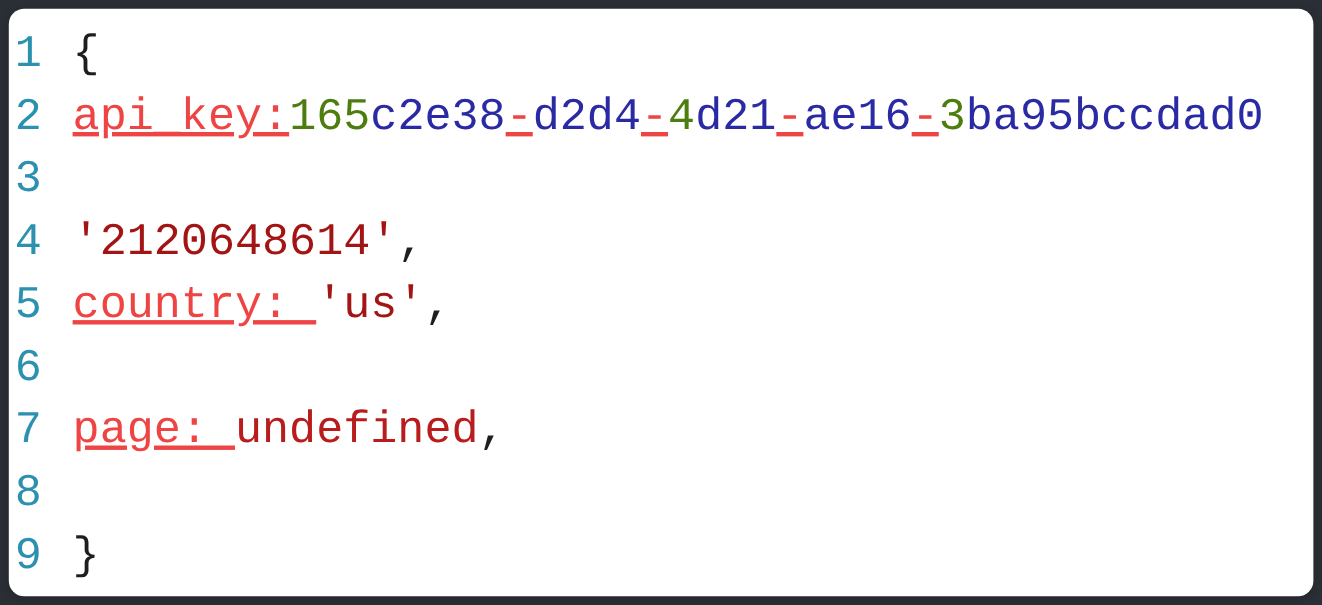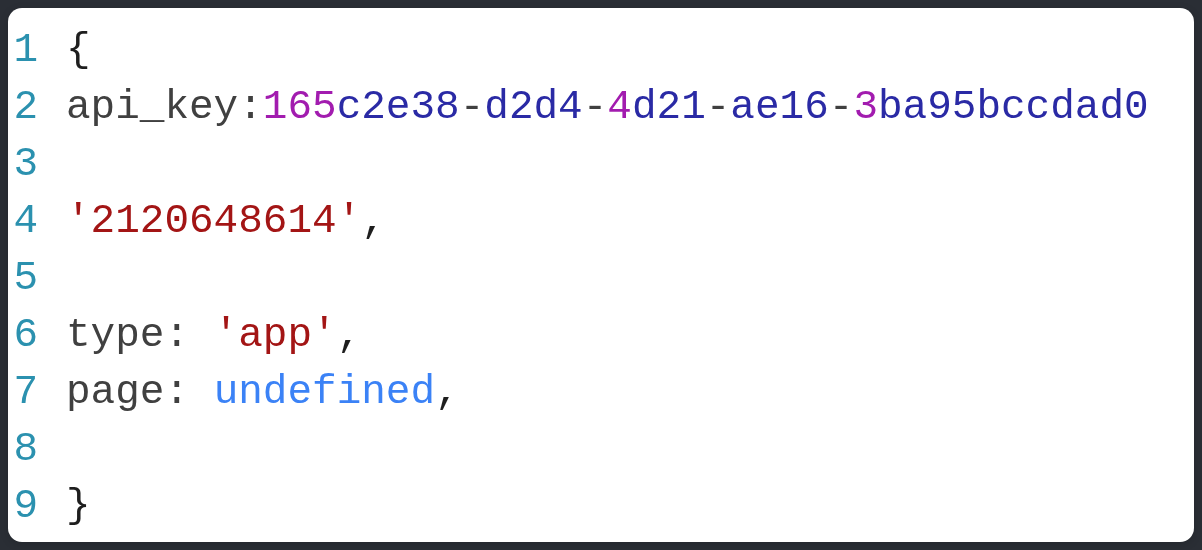--- a/index.html
+++ b/index.html
@@ -38,23 +38,23 @@
       text-align: right;
       padding-right: 28px;
       color: #2b91af;
       user-select: none;
       flex-shrink: 0;
     }
     .code-content {
       display: inline;
       color: #1e1e1e;
     }
-    .t-default { color: #404040; }
-    .t-number { color: #a21caf; }
-    .t-keyword { color: #3b82f6; }
+    .t-default { color: #ef4444; text-decoration: underline; }
+    .t-number { color: #4d7c0f; }
+    .t-keyword { color: #b91c1c; }
     .t-string { color: #a31515; }
     .t-punct { color: #1e1e1e; }
     .t-hex { color: #2a2aa5; margin-top: 43px; }
   </style>
 </head>
 <body>
 
 <div class="code-panel">
   <div class="code-line">
     <span class="line-number">1</span>
@@ -66,24 +66,24 @@
   </div>
   <div class="code-line">
     <span class="line-number">3</span>
   </div>
   <div class="code-line">
     <span class="line-number">4</span>
     <span class="code-content"><span class="t-string">'2120648614'</span><span class="t-punct">,</span></span>
   </div>
   <div class="code-line">
     <span class="line-number">5</span>
+    <span class="code-content"><span class="t-default">country: </span><span class="t-string">'us'</span><span class="t-punct">,</span></span>
   </div>
   <div class="code-line">
     <span class="line-number">6</span>
-    <span class="code-content"><span class="t-default">type: </span><span class="t-string">'app'</span><span class="t-punct">,</span></span>
   </div>
   <div class="code-line">
     <span class="line-number">7</span>
     <span class="code-content"><span class="t-default">page: </span><span class="t-keyword">undefined</span><span class="t-punct">,</span></span>
   </div>
   <div class="code-line">
     <span class="line-number">8</span>
   </div>
   <div class="code-line">
     <span class="line-number">9</span>

